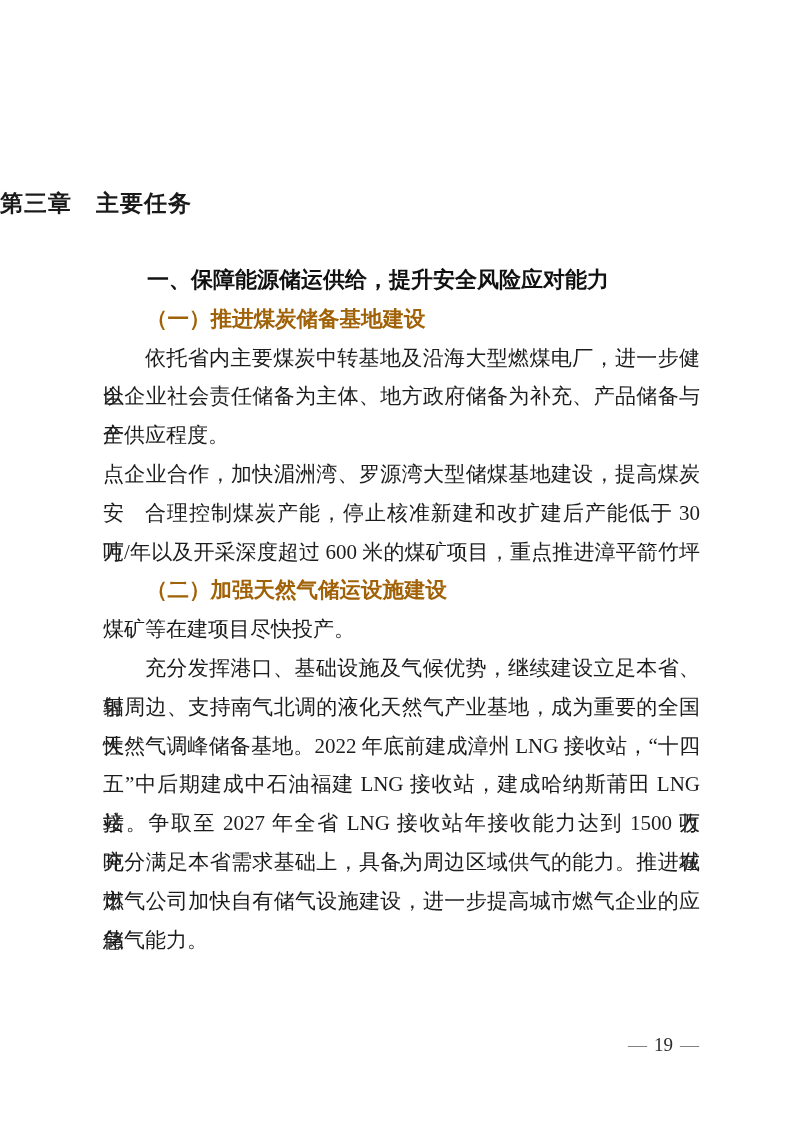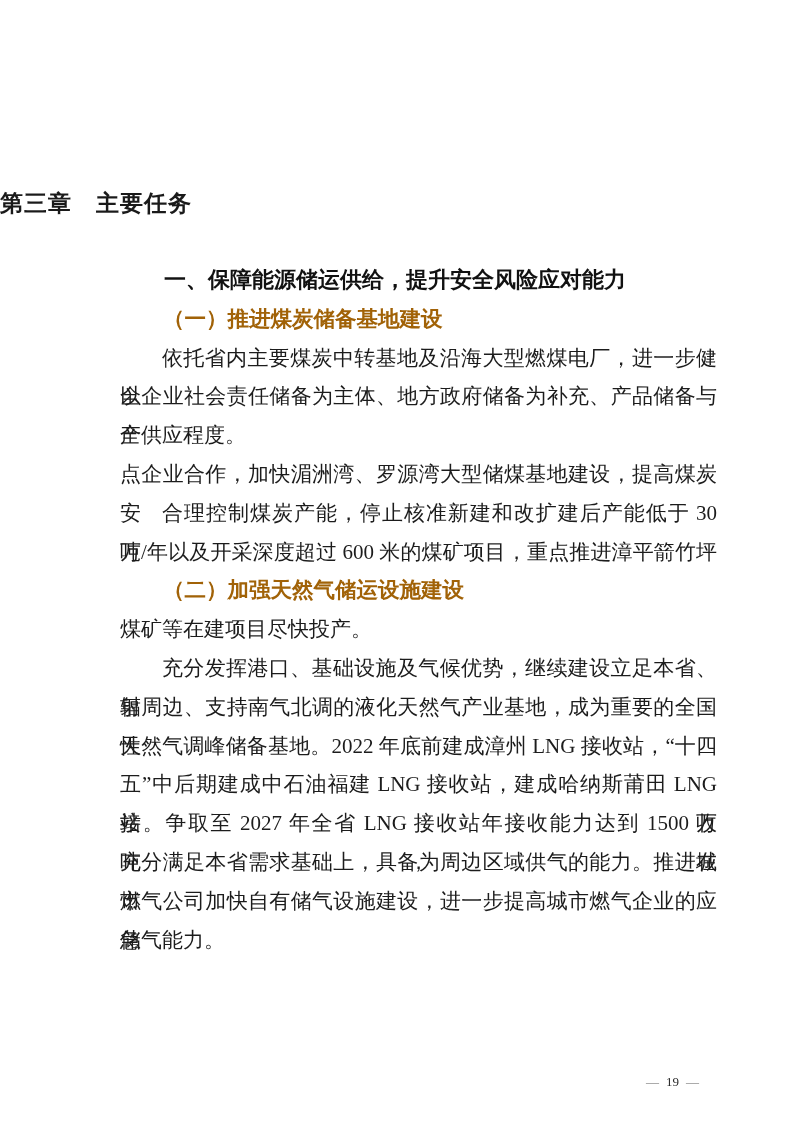--- a/index.html
+++ b/index.html
@@ -24,21 +24,21 @@
     text-align: left;
     font-family: "Liberation Sans", "DejaVu Sans", sans-serif;
     font-weight: 700;
     font-size: 23px;
     letter-spacing: 1px;
     color: #1a1a1a;
     white-space: pre;
   }
   .content {
     position: absolute;
-    left: 120px;
+    left: 103px;
     top: 261px;
     width: 597px;
   }
   .ln {
     height: 38.8px;
     line-height: 38.8px;
     font-size: 21px;
     white-space: nowrap;
   }
   .section-heading {
@@ -67,23 +67,23 @@
   }
   .body-line.first {
     text-indent: 2em;
   }
   .body-line.para-end {
     text-align-last: left;
   }
   .footer {
     position: absolute;
     right: 94px;
-    top: 1074px;
+    top: 1034px;
     font-family: "Liberation Serif", "DejaVu Serif", serif;
-    font-size: 13px;
+    font-size: 19px;
     color: #2b2b2b;
     letter-spacing: 0;
   }
   .footer .dash {
     color: #7d7d7d;
     padding: 0 7px;
   }
   .footer .num {
     color: #2b2b2b;
   }

